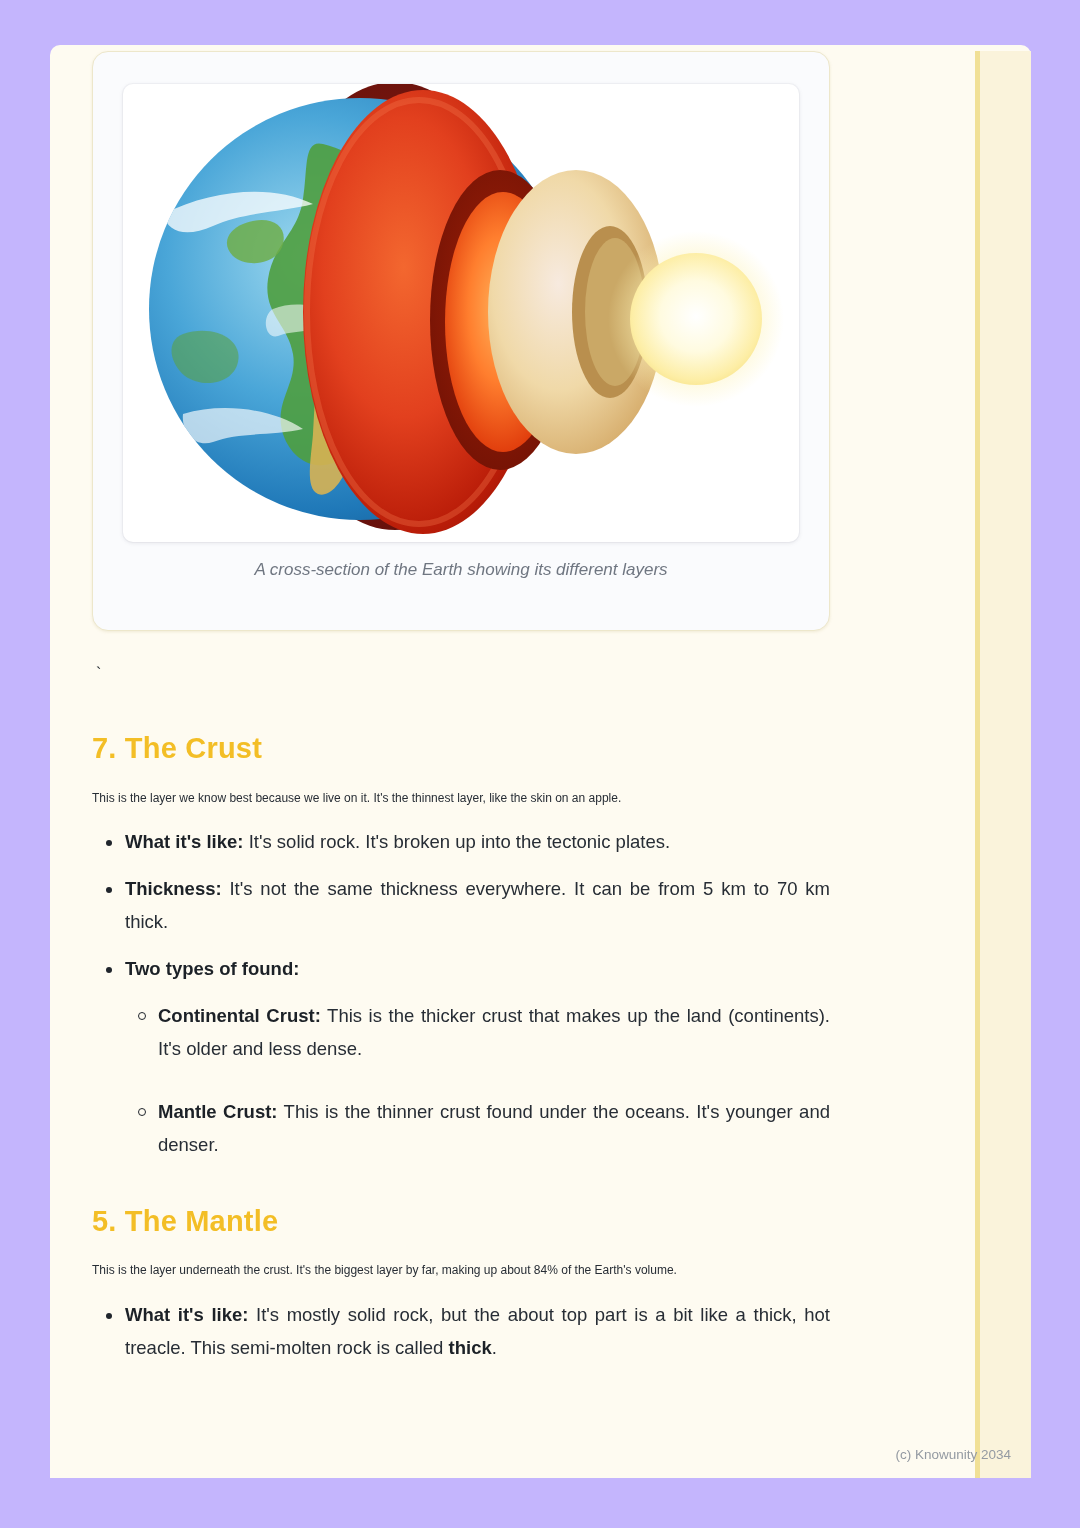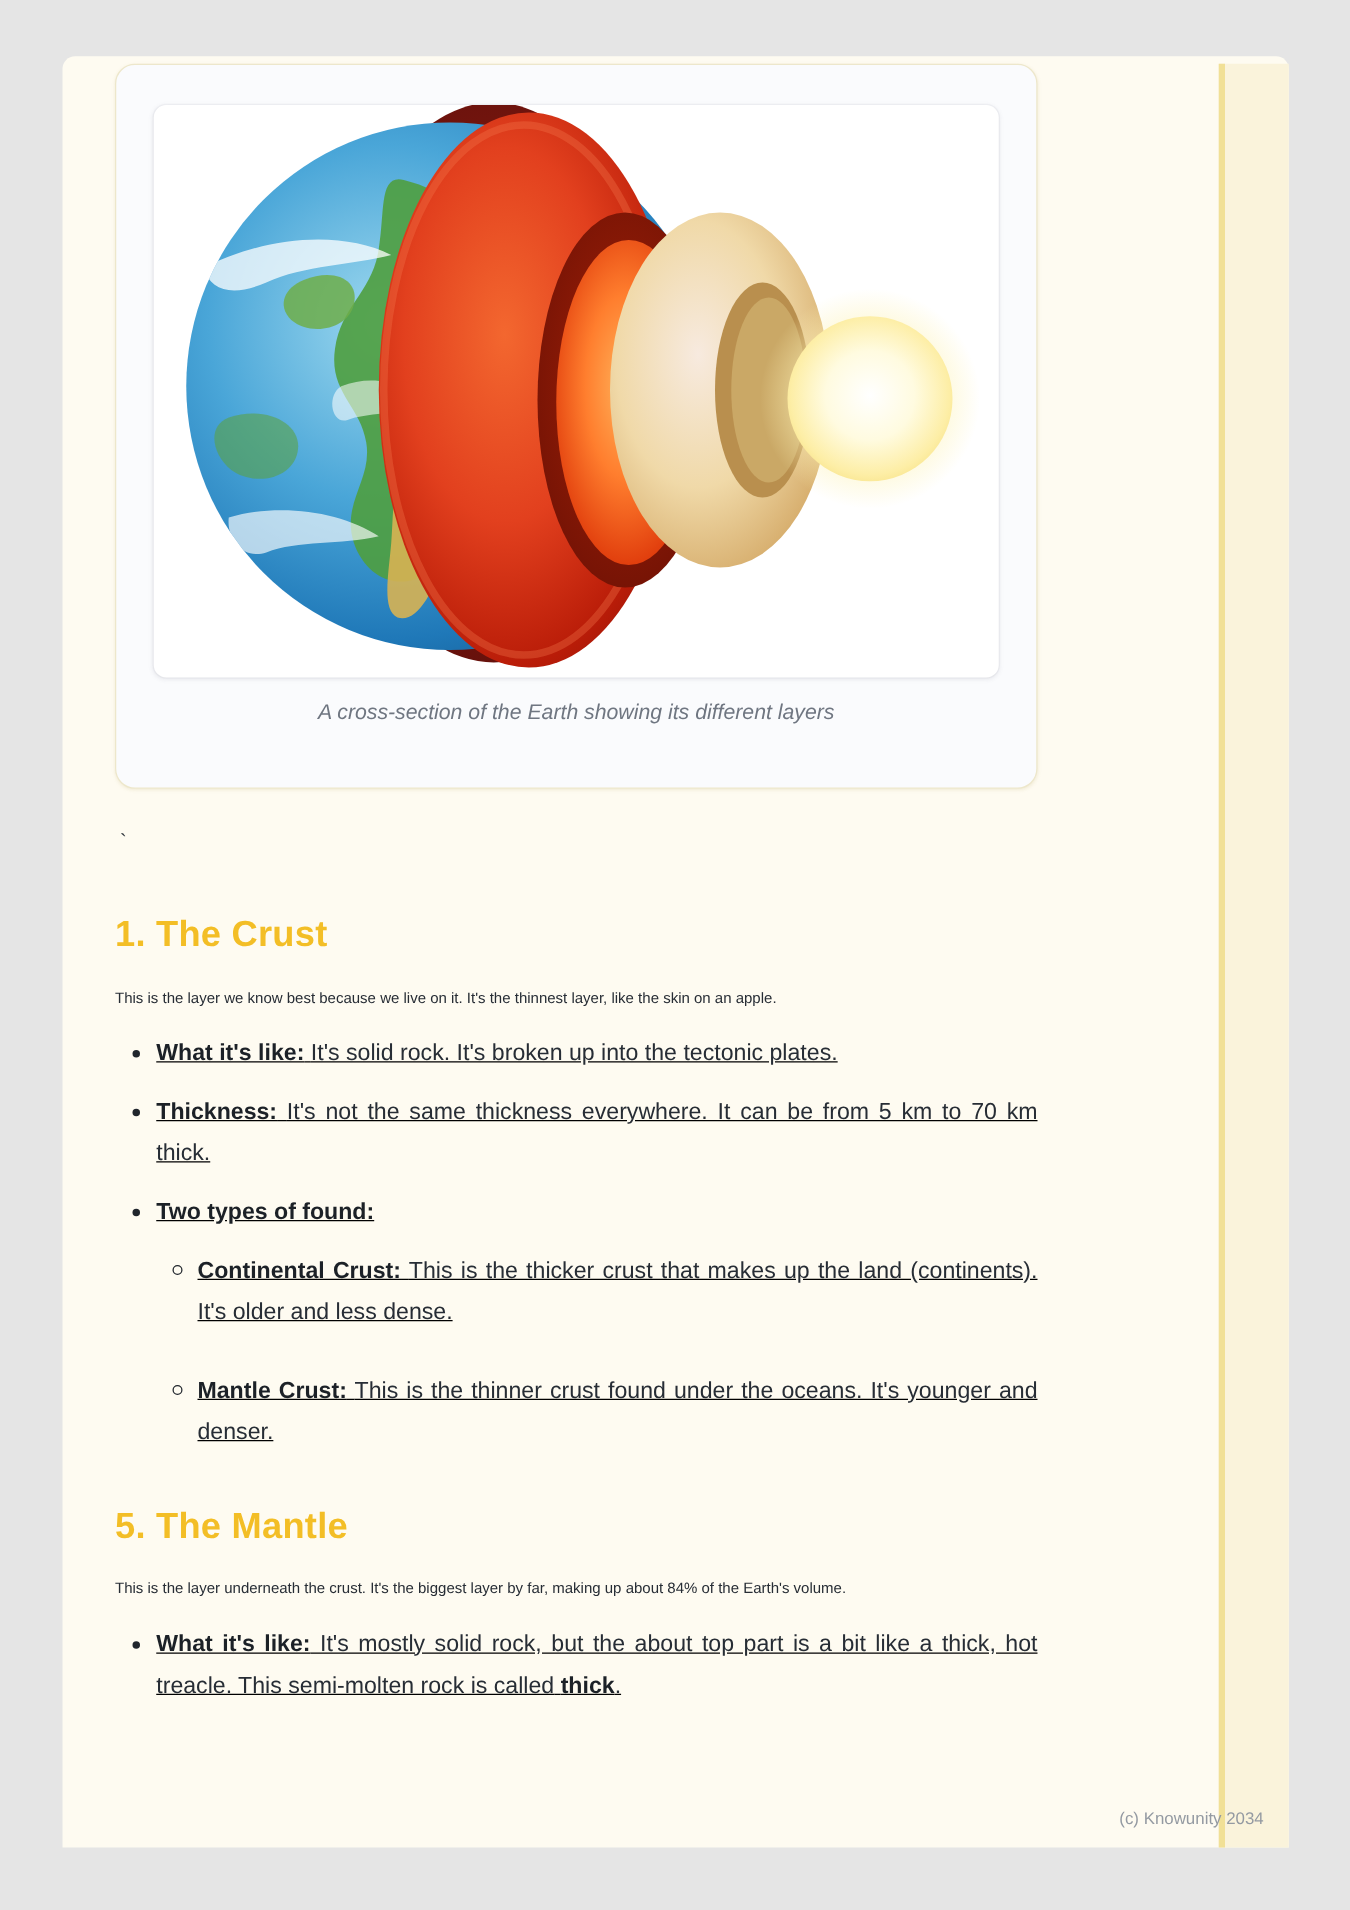--- a/index.html
+++ b/index.html
@@ -2,21 +2,21 @@
 <html><head>
 <meta charset="utf-8">
 <style>
   * { margin:0; padding:0; box-sizing:border-box; }
   html,body { background:#ffffff; }
   body { font-family:"Liberation Sans", sans-serif; }
 
   .page {
     position:relative;
     width:1080px; height:1528px;
-    background:#e5e5e5;
+    background:#c4b5fd;
     overflow:hidden;
   }
 
   
   .sheet {
     position:absolute; left:50px; top:45px;
     width:981px; height:1433px;
     background:#FEFBF1;
     border-radius:10px 10px 0 0;
   }
@@ -78,21 +78,21 @@
 
   p.intro {
     margin:22px 0 0 0;
     width:738px;
     font-size:12px;
     line-height:1.78;
     color:#272D35;
     text-align:justify;
   }
 
-  .blist { margin-top:17px; width:738px; display:flex; flex-direction:column; gap:14px;text-decoration:underline; }
+  .blist { margin-top:17px; width:738px; display:flex; flex-direction:column; gap:14px; }
   .li { display:flex; }
   .marker-col { flex:0 0 33px; display:flex; justify-content:center; }
   .dot {
     width:6px; height:6px; border-radius:50%;
     background:#20252C; margin-top:14px;
   }
   .circle {
     width:8px; height:8px; border-radius:50%;
     border:1.6px solid #20252C; margin-top:12px;
     background:transparent;
@@ -201,21 +201,21 @@
 
             <circle cx="573" cy="235" r="88" fill="url(#halo)"></circle>
             <circle cx="573" cy="235" r="66" fill="url(#coreGlow)"></circle>
           </svg>
         </div>
         <figcaption>A cross-section of the Earth showing its different layers</figcaption>
       </figure>
 
       <div class="stray">`</div>
 
-      <h2 class="section-heading">1. The Crust</h2>
+      <h2 class="section-heading">7. The Crust</h2>
       <p class="intro">This is the layer we know best because we live on it. It's the thinnest layer, like the skin on an apple.</p>
 
       <div class="blist">
         <div class="li">
           <span class="marker-col">
               <span class="dot"></span>
             </span>
           <span class="li-text"><strong>What it's like:</strong> <span>It's solid rock. It's broken up into the tectonic plates.</span></span>
         </div>
 

